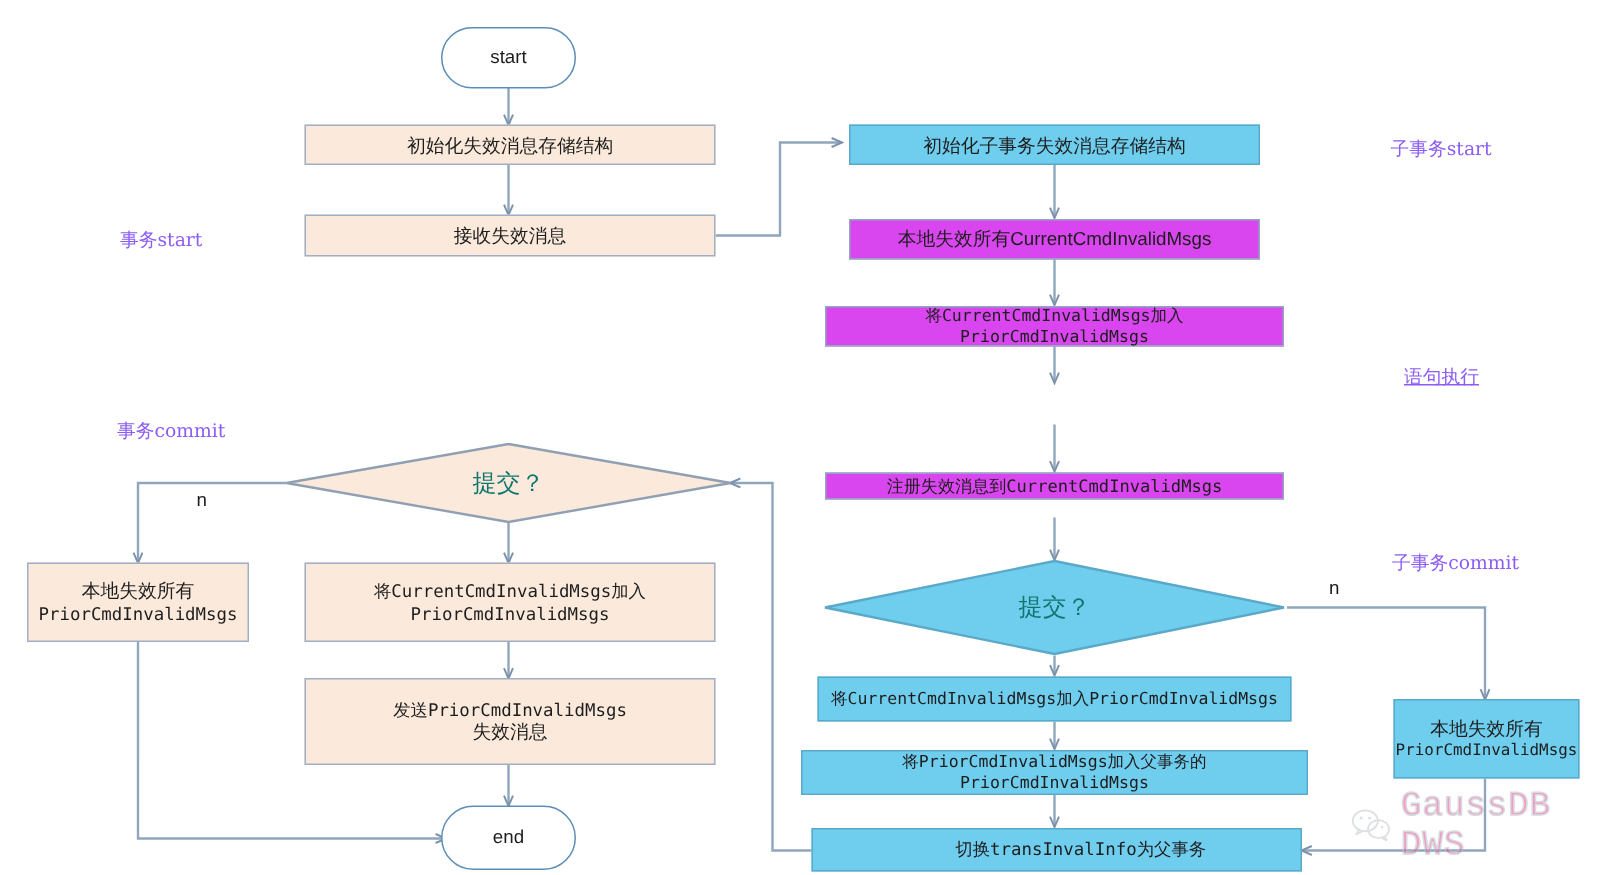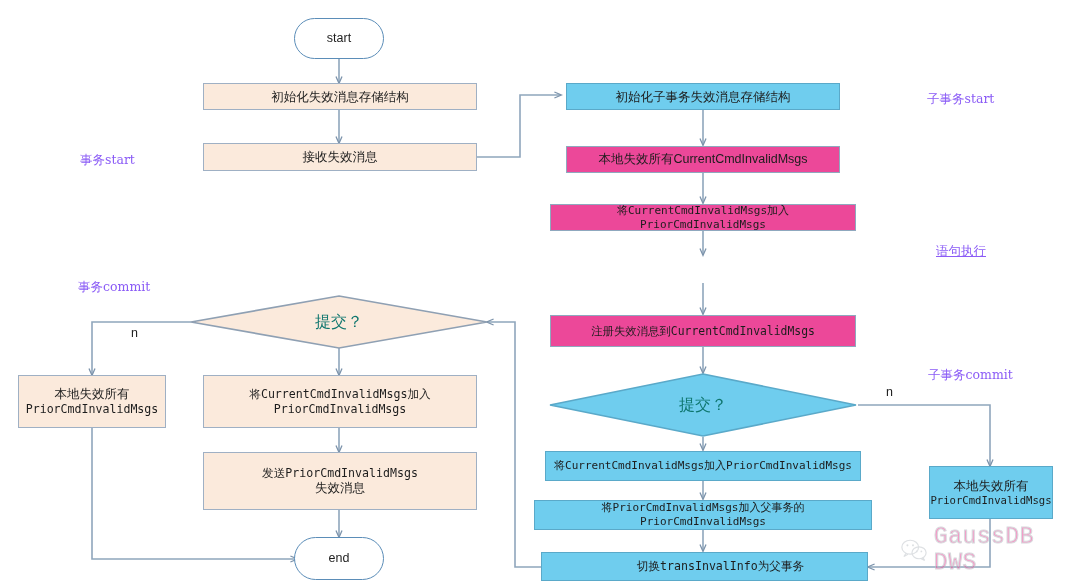--- a/index.html
+++ b/index.html
@@ -4,21 +4,21 @@
 <style>
   html,body{margin:0;padding:0;background:#ffffff;}
   body{font-family:"Liberation Sans","DejaVu Sans",sans-serif;}
   #canvas{position:relative;width:1080px;height:583px;background:#fff;overflow:hidden;}
   #wires{position:absolute;left:0;top:0;width:1080px;height:583px;}
   .node{position:absolute;box-sizing:border-box;display:flex;align-items:center;
         justify-content:center;text-align:center;line-height:1.25;}
   .rect{border:1.6px solid #9FB0C4;}
   .rect.orange{background:#FBEADC;}
   .rect.blue{background:#6FCDEE;border-color:#5AA9C9;}
-  .rect.green{background:#ec4899;border-color:#8FA8BE;}
+  .rect.green{background:#d946ef;border-color:#8FA8BE;}
   .cap{border:1.6px solid #5B8DB8;background:#ffffff;border-radius:34px;}
   .txt{font-family:"DejaVu Serif","Liberation Serif",serif;font-size:12.5px;color:#1d1d1d;
        padding:0 5px;}
   .txt.mono{font-family:"DejaVu Sans Mono","Liberation Mono",monospace;font-size:11.6px;}
   .txt.sans{font-family:"Liberation Sans","DejaVu Sans",sans-serif;font-size:12.5px;}
   .lbl{position:absolute;font-family:"DejaVu Serif","Liberation Serif",serif;
        font-size:12.5px;color:#8b5cf6;white-space:nowrap;}
   .branch{position:absolute;font-family:"Liberation Sans","DejaVu Sans",sans-serif;
           font-size:12.5px;color:#1d1d1d;}
   .dia-txt{position:absolute;font-family:"DejaVu Serif","Liberation Serif",serif;
@@ -122,21 +122,21 @@
 
   <div class="node rect green" style="left:566px;top:146px;width:274px;height:27px;">
     <span class="txt sans">本地失效所有CurrentCmdInvalidMsgs</span>
   </div>
 
   <div class="node rect green" style="left:550px;top:204px;width:306px;height:27px;">
     <span class="txt mono" style="font-size:11px;">将CurrentCmdInvalidMsgs加入PriorCmdInvalidMsgs</span>
   </div>
 
 
-  <div class="node rect green" style="left:550px;top:315px;width:306px;height:32px;">
+  <div class="node rect green" style="left:550px;top:315px;width:306px;height:18px;">
     <span class="txt mono" style="font-size:11.4px;">注册失效消息到CurrentCmdInvalidMsgs</span>
   </div>
 
   <div class="node rect blue" style="left:545px;top:451px;width:316px;height:30px;">
     <span class="txt mono" style="font-size:11px;">将CurrentCmdInvalidMsgs加入PriorCmdInvalidMsgs</span>
   </div>
 
   <div class="node rect blue" style="left:534px;top:500px;width:338px;height:30px;">
     <span class="txt mono" style="font-size:11px;">将PriorCmdInvalidMsgs加入父事务的PriorCmdInvalidMsgs</span>
   </div>

